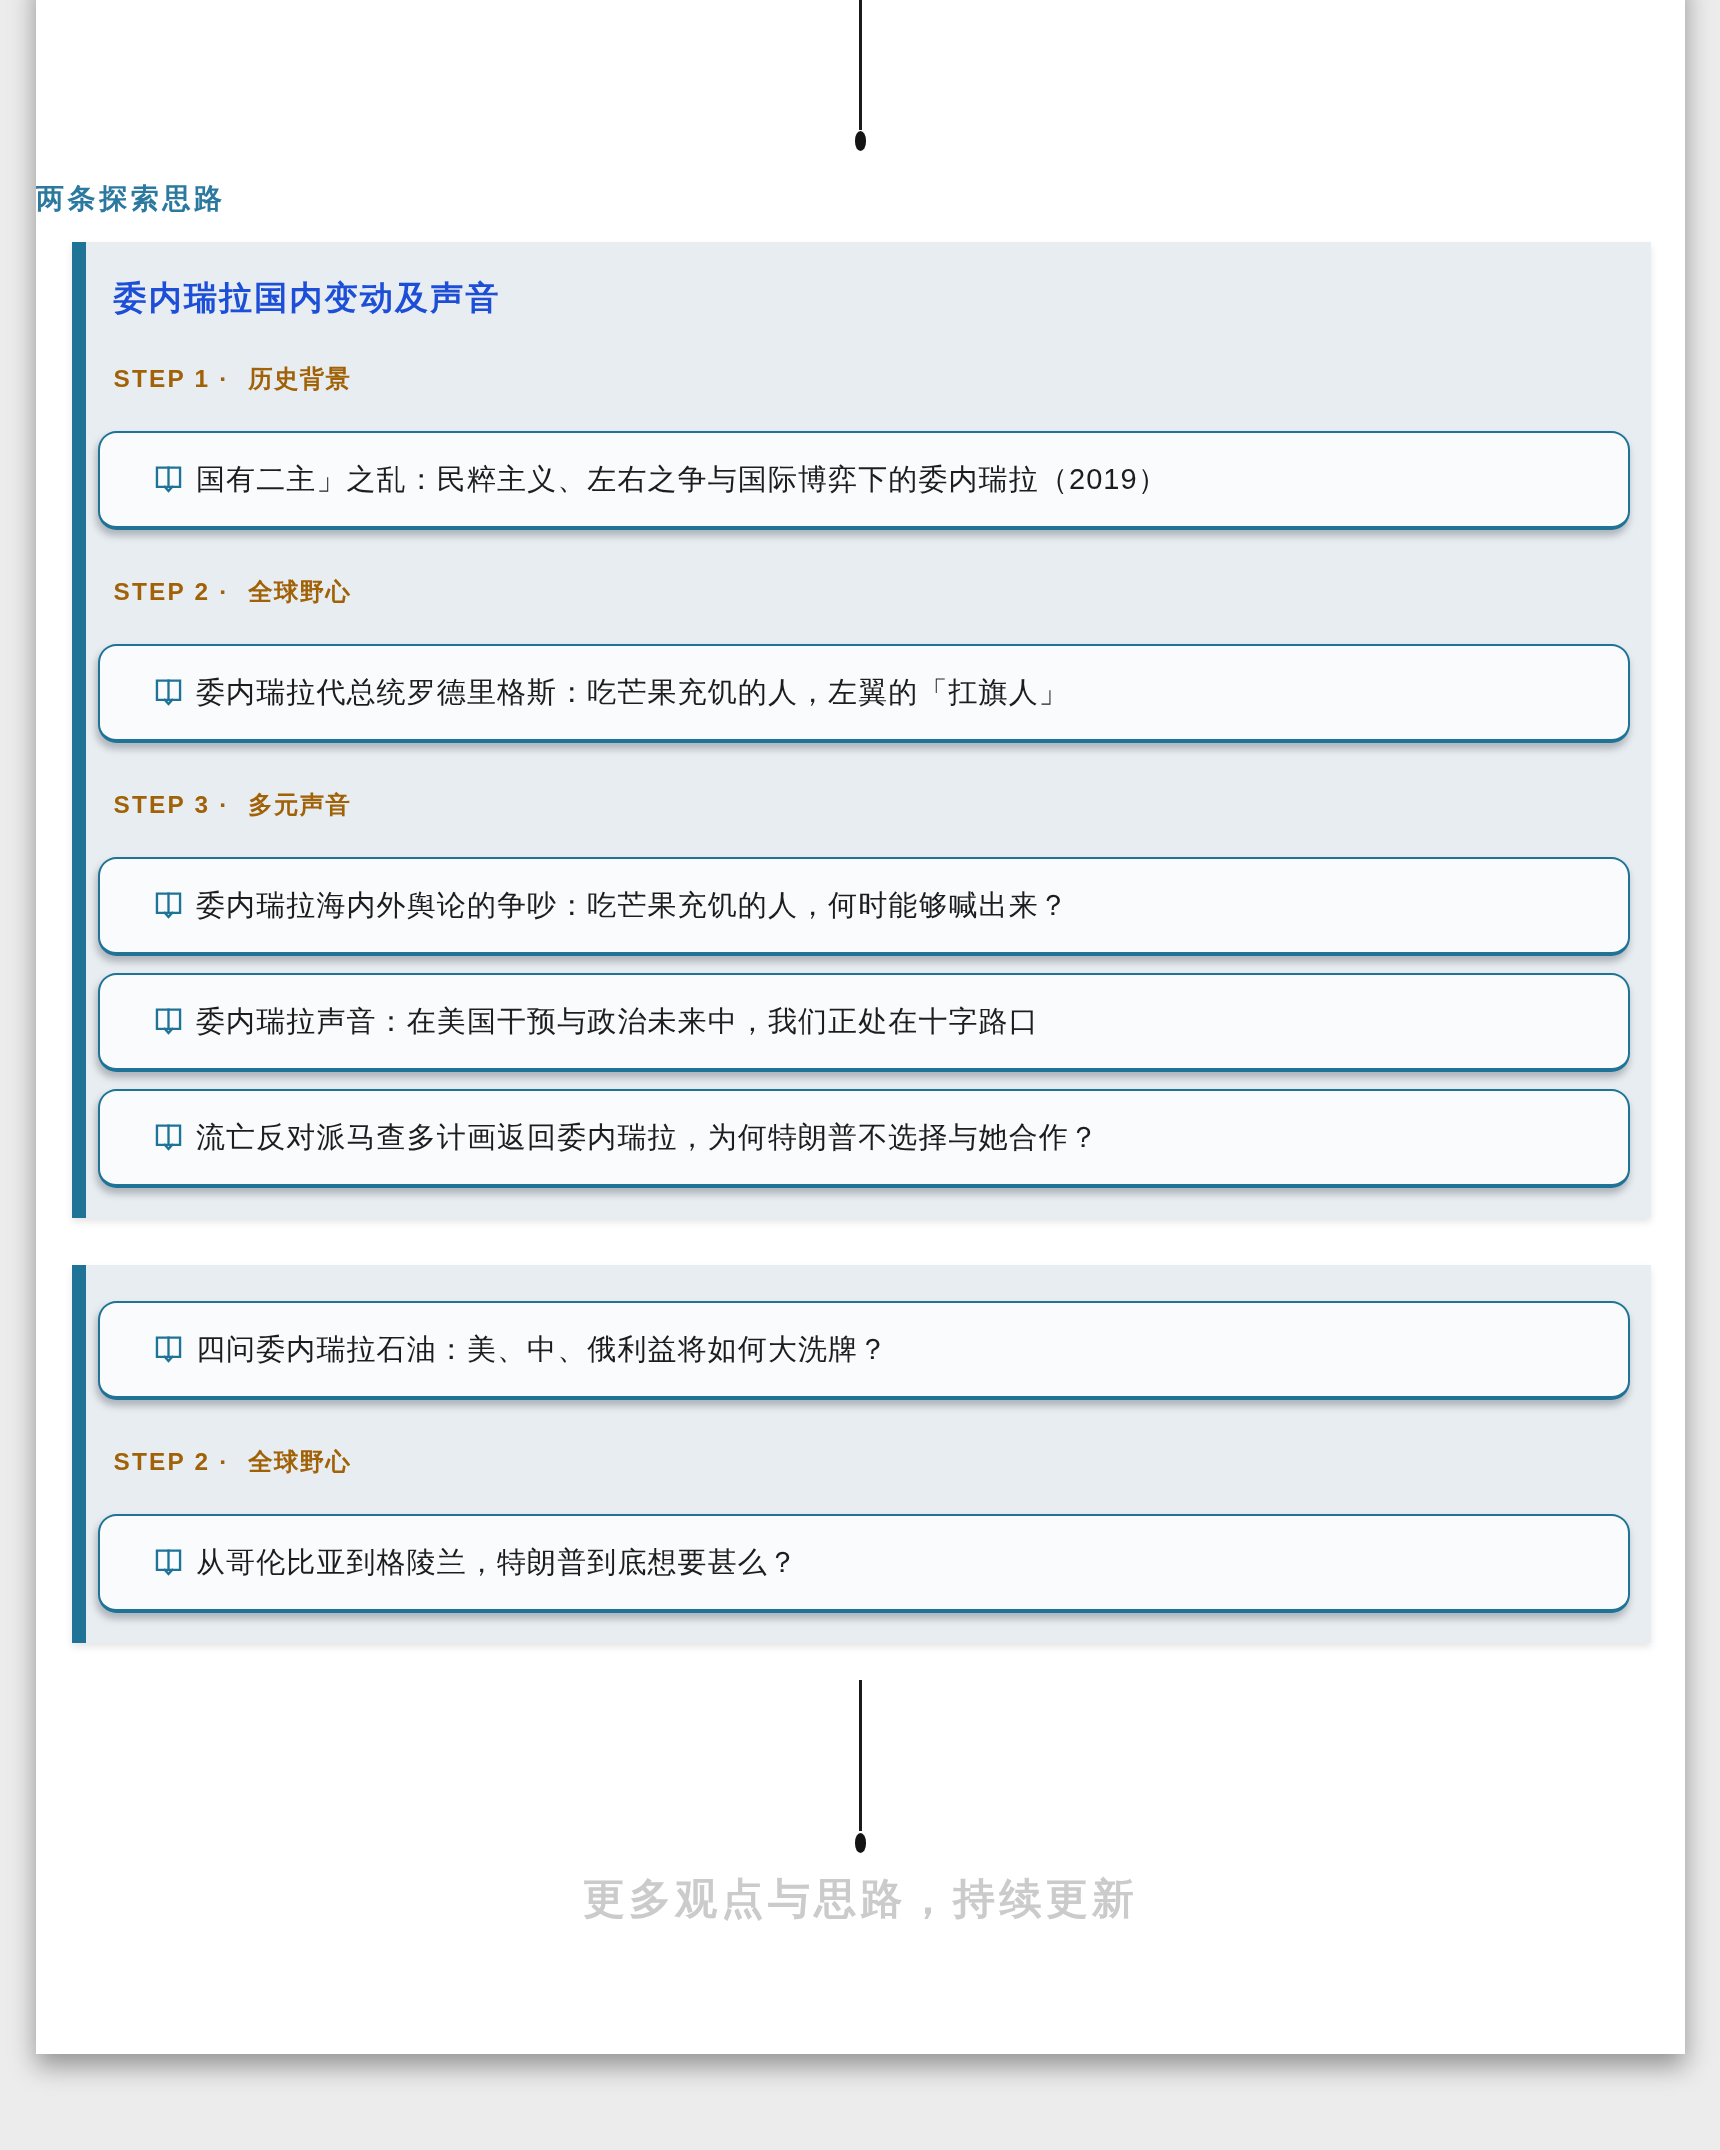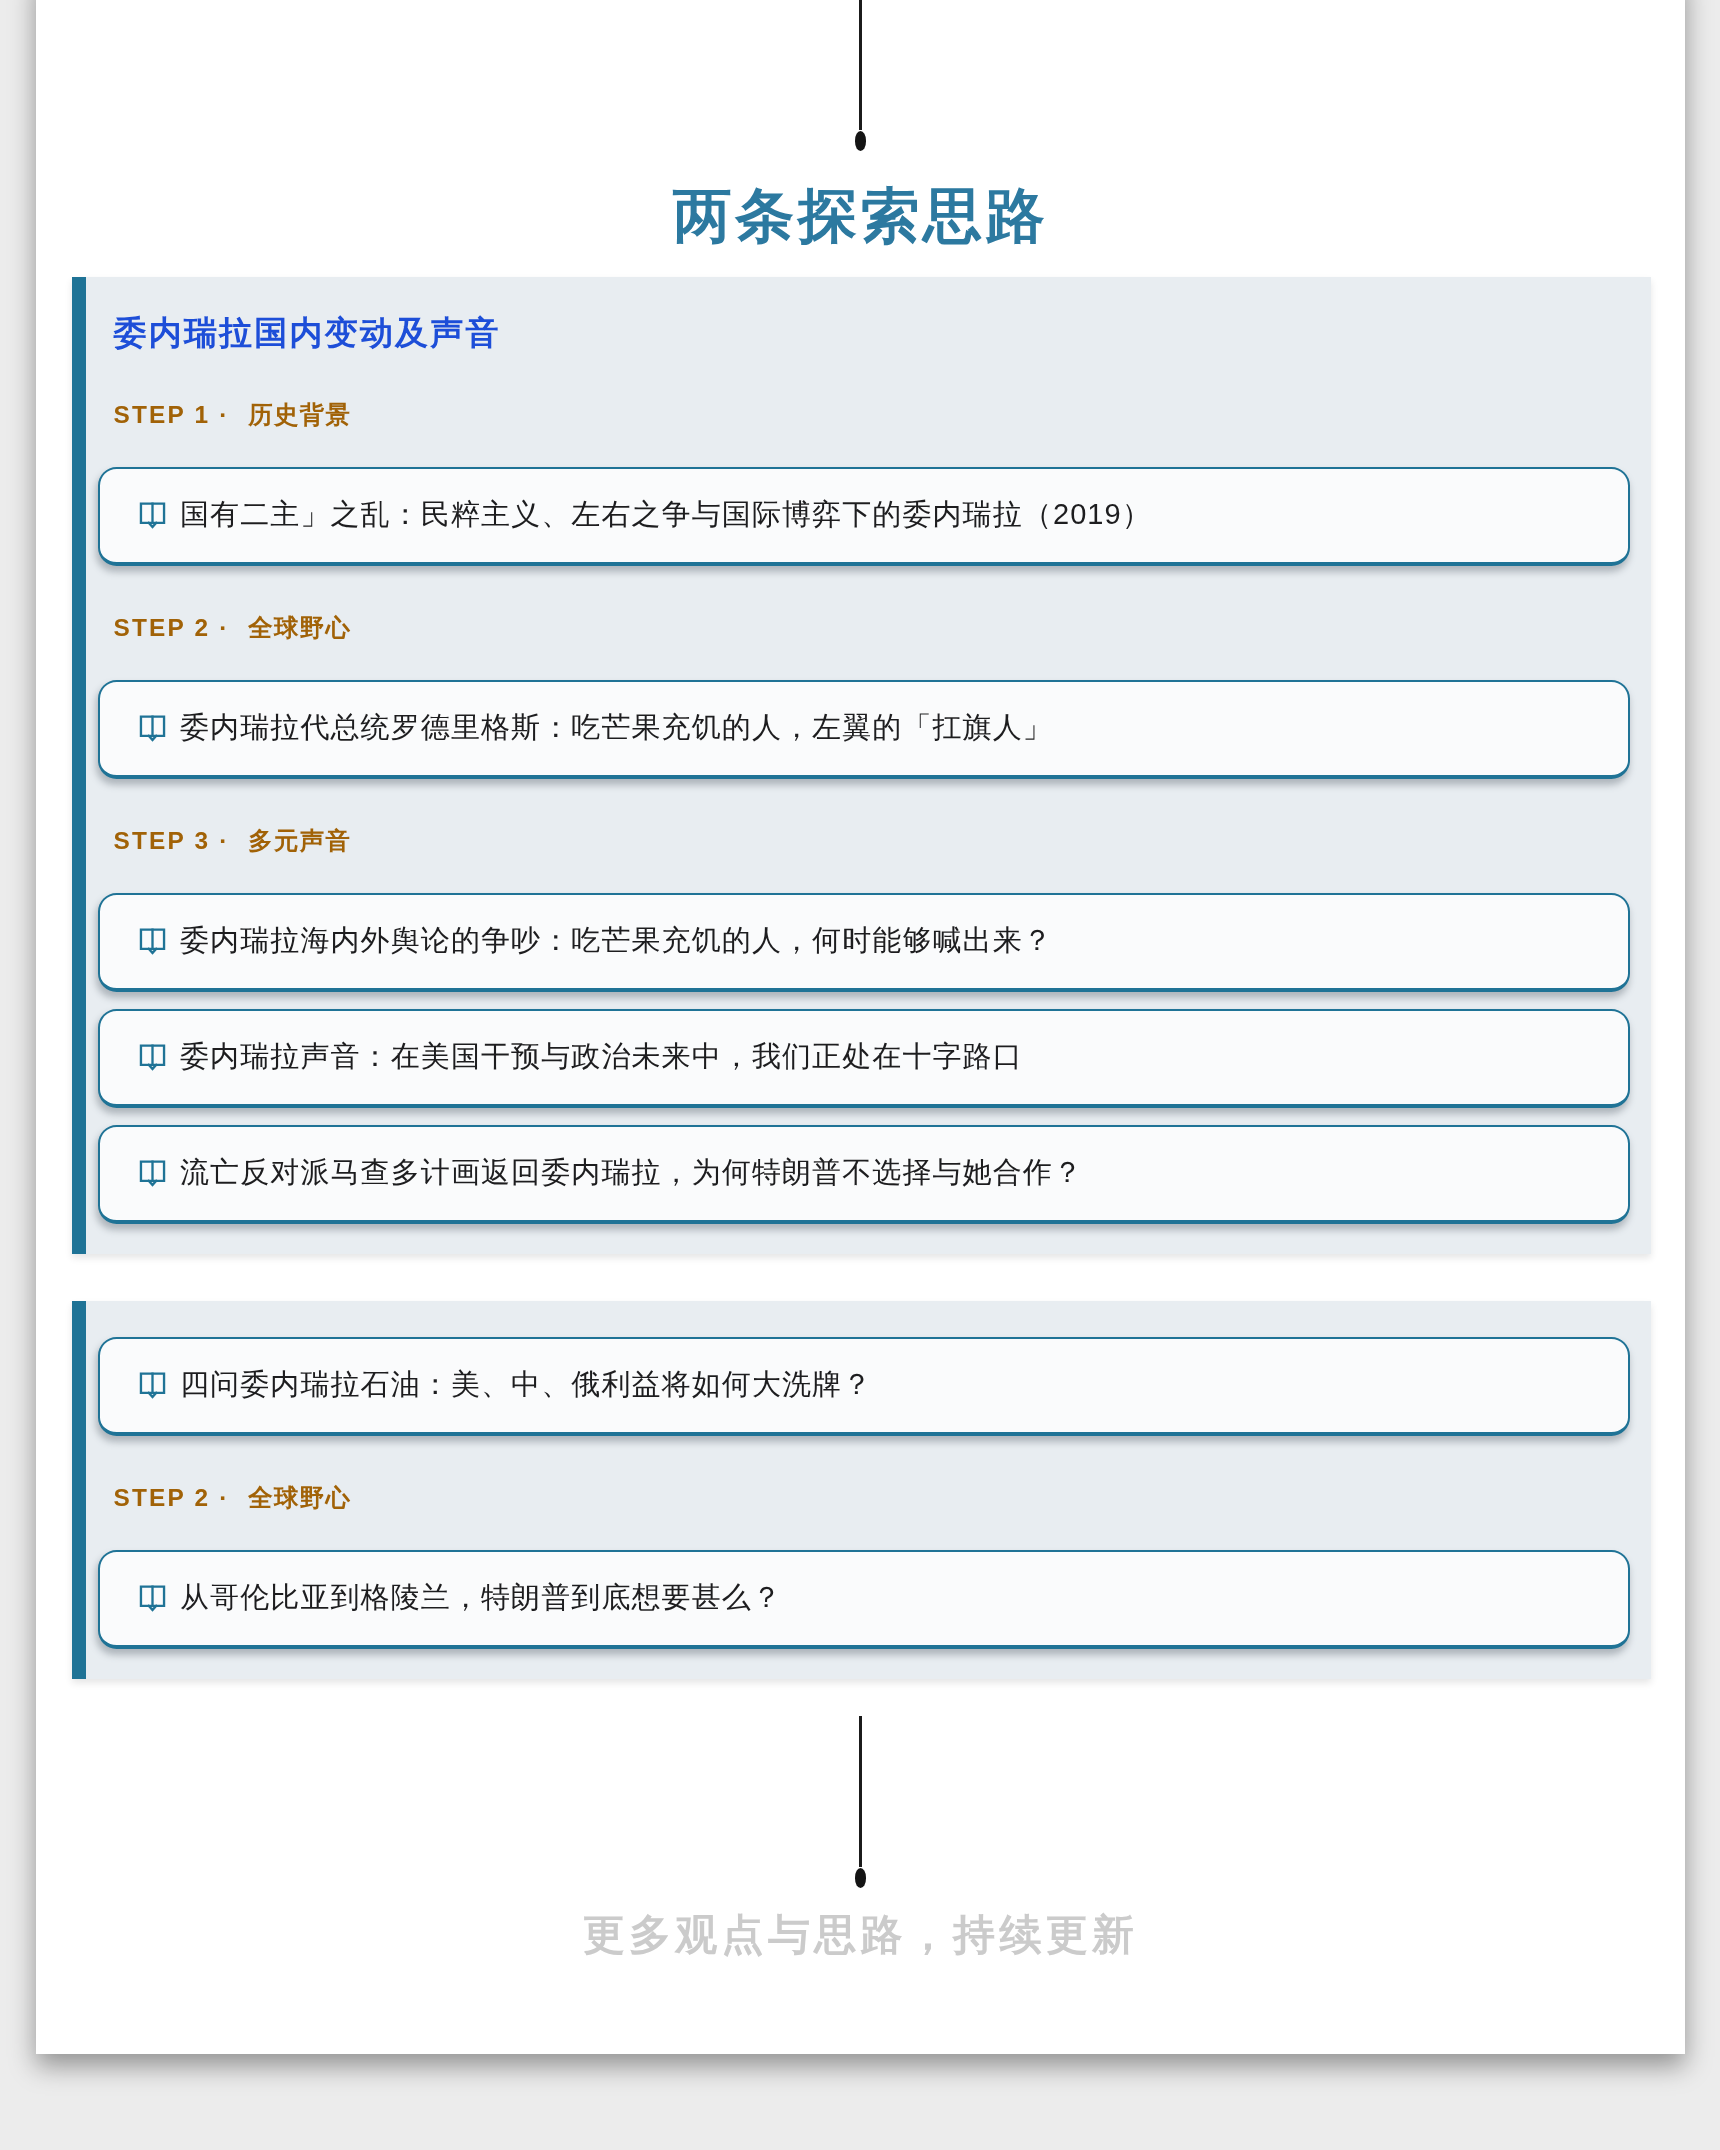--- a/index.html
+++ b/index.html
@@ -17,22 +17,22 @@
   }
   
   .connector{display:flex;flex-direction:column;align-items:center;}
   .connector .line{width:2.9px;background:#1b1b1b;}
   .connector.top .line{height:159px;}
   .connector.bottom{margin-top:37px;}
   .connector.bottom .line{height:151px;}
   .connector .dot{width:11.5px;height:20px;border-radius:50%;background:#141414;margin-top:1.4px;}
   
   .main-title{
-    margin:32px 0 0 0;text-align:center;
-    font-size:59px;line-height:1.15;font-weight:800;
+    margin:32px 0 0 0;
+    font-size:28px;line-height:1.15;font-weight:800;
     color:#2c79a0;letter-spacing:3.6px;
   }
   
   .track{
     margin:26px 34px 0 36px;
     background:#e8edf1;
     border-left:14.3px solid #1f7396;
     padding:36px 21.5px 30px 11.5px;
     box-shadow:0 3.6px 7.2px rgba(0,0,0,0.10);
   }
@@ -49,21 +49,21 @@
   }
   .step .step-topic{margin-left:18.6px;letter-spacing:1.4px;}
   .card{
     height:93px;
     background:#fafbfc;
     border:2.2px solid #1f7396;
     border-bottom-width:4.3px;
     border-radius:18.6px;
     box-shadow:-1.4px 5.7px 7.2px rgba(90,100,110,0.40);
     display:flex;align-items:center;
-    padding:0 29px 0 36px;
+    padding:0 29px 0 52px;
     cursor:pointer;
   }
   .card + .card{margin-top:17px;}
   .card .icon{width:33px;height:33px;flex:0 0 auto;margin-right:11.5px;display:inline-flex;}
   .card .icon svg{width:100%;height:100%;}
   .card-text{
     font-size:29px;color:#1d1d1f;letter-spacing:1.1px;
     white-space:nowrap;overflow:hidden;
   }
   .footer-note{

